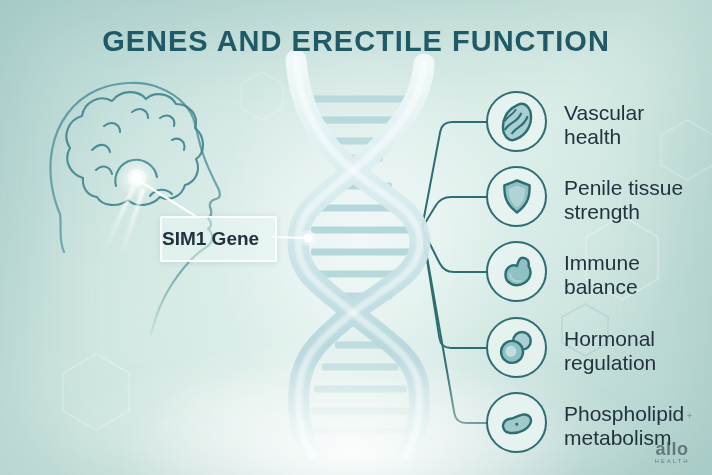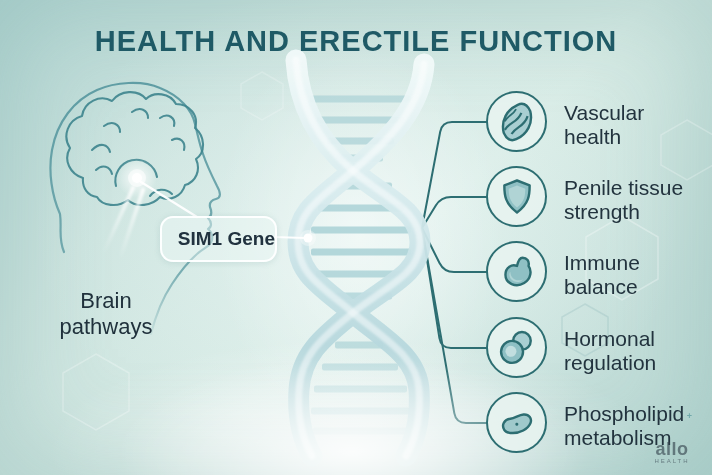--- a/index.html
+++ b/index.html
@@ -12,23 +12,23 @@
       linear-gradient(135deg,#b4d6d3 0%,#cbe3de 28%,#d7ebe5 55%,#c3ded9 82%,#b9d8d3 100%);
     box-shadow: inset 0 0 90px 18px rgba(120,168,166,0.30);
   }
   .title{
     position:absolute;top:25px;left:0;width:712px;text-align:center;
     font-size:29px;font-weight:700;letter-spacing:1px;color:#1f5a66;
   }
   svg.art{position:absolute;left:0;top:0;}
   .gene-box{
     position:absolute;left:160px;top:216px;width:113px;height:42px;
-    border:2px solid rgba(255,255,255,0.95);border-radius:13px;
+    border:2px solid rgba(255,255,255,0.95);border-radius:2px;
     background:rgba(238,248,246,0.45);
-    display:flex;align-items:center;justify-content:flex-end;
+    display:flex;align-items:center;justify-content:flex-start;
     box-shadow:0 1px 6px rgba(90,140,140,0.18);
   }
   .gene-box span{font-size:19px;font-weight:700;color:#21323f;}
   .brain-caption{
     position:absolute;left:33px;top:288px;width:146px;text-align:center;
     font-size:22px;line-height:26px;font-weight:500;color:#20313c;white-space:pre-line;
   }
   .factor-circle{
     position:absolute;left:486px;width:57px;height:57px;border-radius:50%;
     border:2.5px solid #2d6e72;background:rgba(232,243,240,0.85);
@@ -164,28 +164,26 @@
 
       <g stroke="rgba(255,255,255,0.95)" stroke-width="2.2">
         <path d="M141 182 L197 217"></path>
         <path d="M273 237 L306 238"></path>
       </g>
       <circle cx="308" cy="238" r="8" fill="rgba(255,255,255,0.35)"></circle>
       <circle cx="308" cy="238" r="4.5" fill="#ffffff"></circle>
     </g>
   </svg>
 
-  <div class="title">HEALTH AND ERECTILE FUNCTION</div>
+  <div class="title">GENES AND ERECTILE FUNCTION</div>
 
   <div class="gene-box">
     <span>SIM1 Gene</span>
   </div>
 
-  <div class="brain-caption">Brain
-pathways</div>
 
   <div class="factor-circle" style="top:91px;">
     <svg width="44" height="44" viewBox="0 0 40 40">
       <g transform="rotate(-24 20 20)">
         <path d="M5 24 C7 13 16 6 27 6 C33 6 35 10 35 16 C33 27 24 34 13 34 C7 34 5 30 5 24 Z" fill="#a9cfd2" stroke="#2d6e72" stroke-width="2.2" stroke-linejoin="round"></path>
         <path d="M7 22 C14 17 20 21 27 14" fill="none" stroke="#2d6e72" stroke-width="2"></path>
         <path d="M11 28 C18 23 24 27 31 19" fill="none" stroke="#2d6e72" stroke-width="2"></path>
         <path d="M10 15 C15 11 19 13 24 9" fill="none" stroke="#2d6e72" stroke-width="1.6"></path>
       </g>
     </svg>

